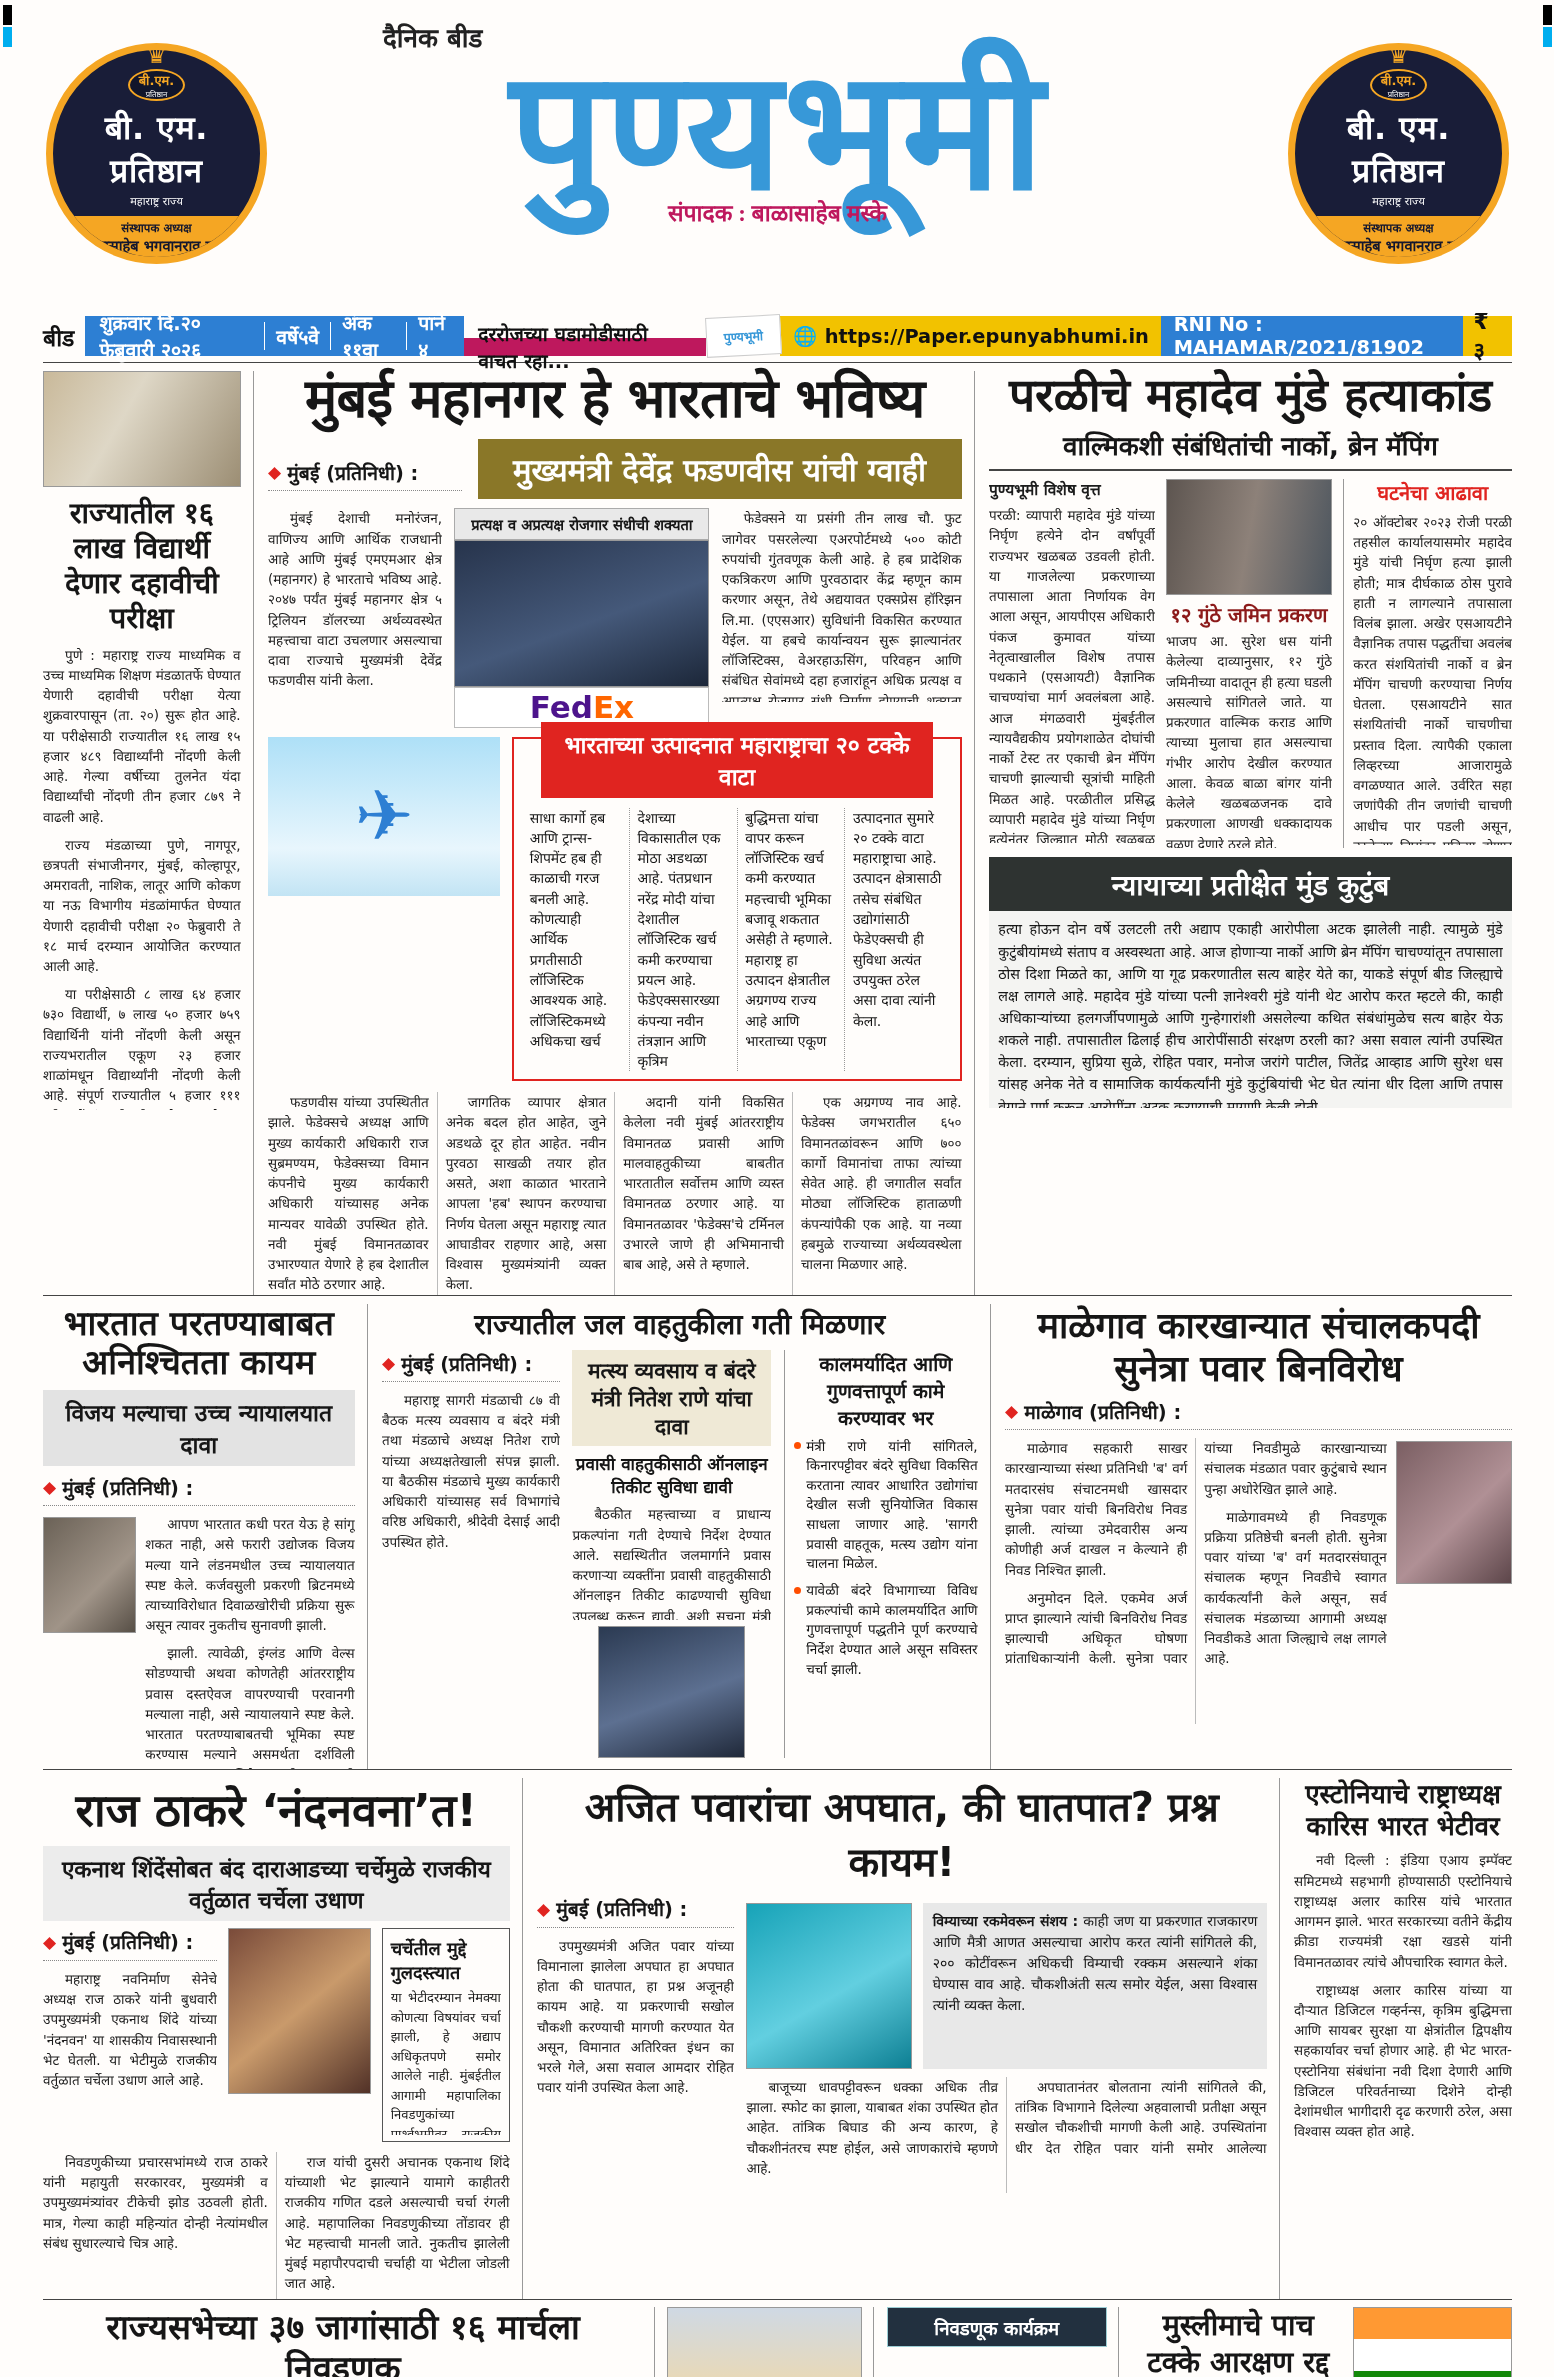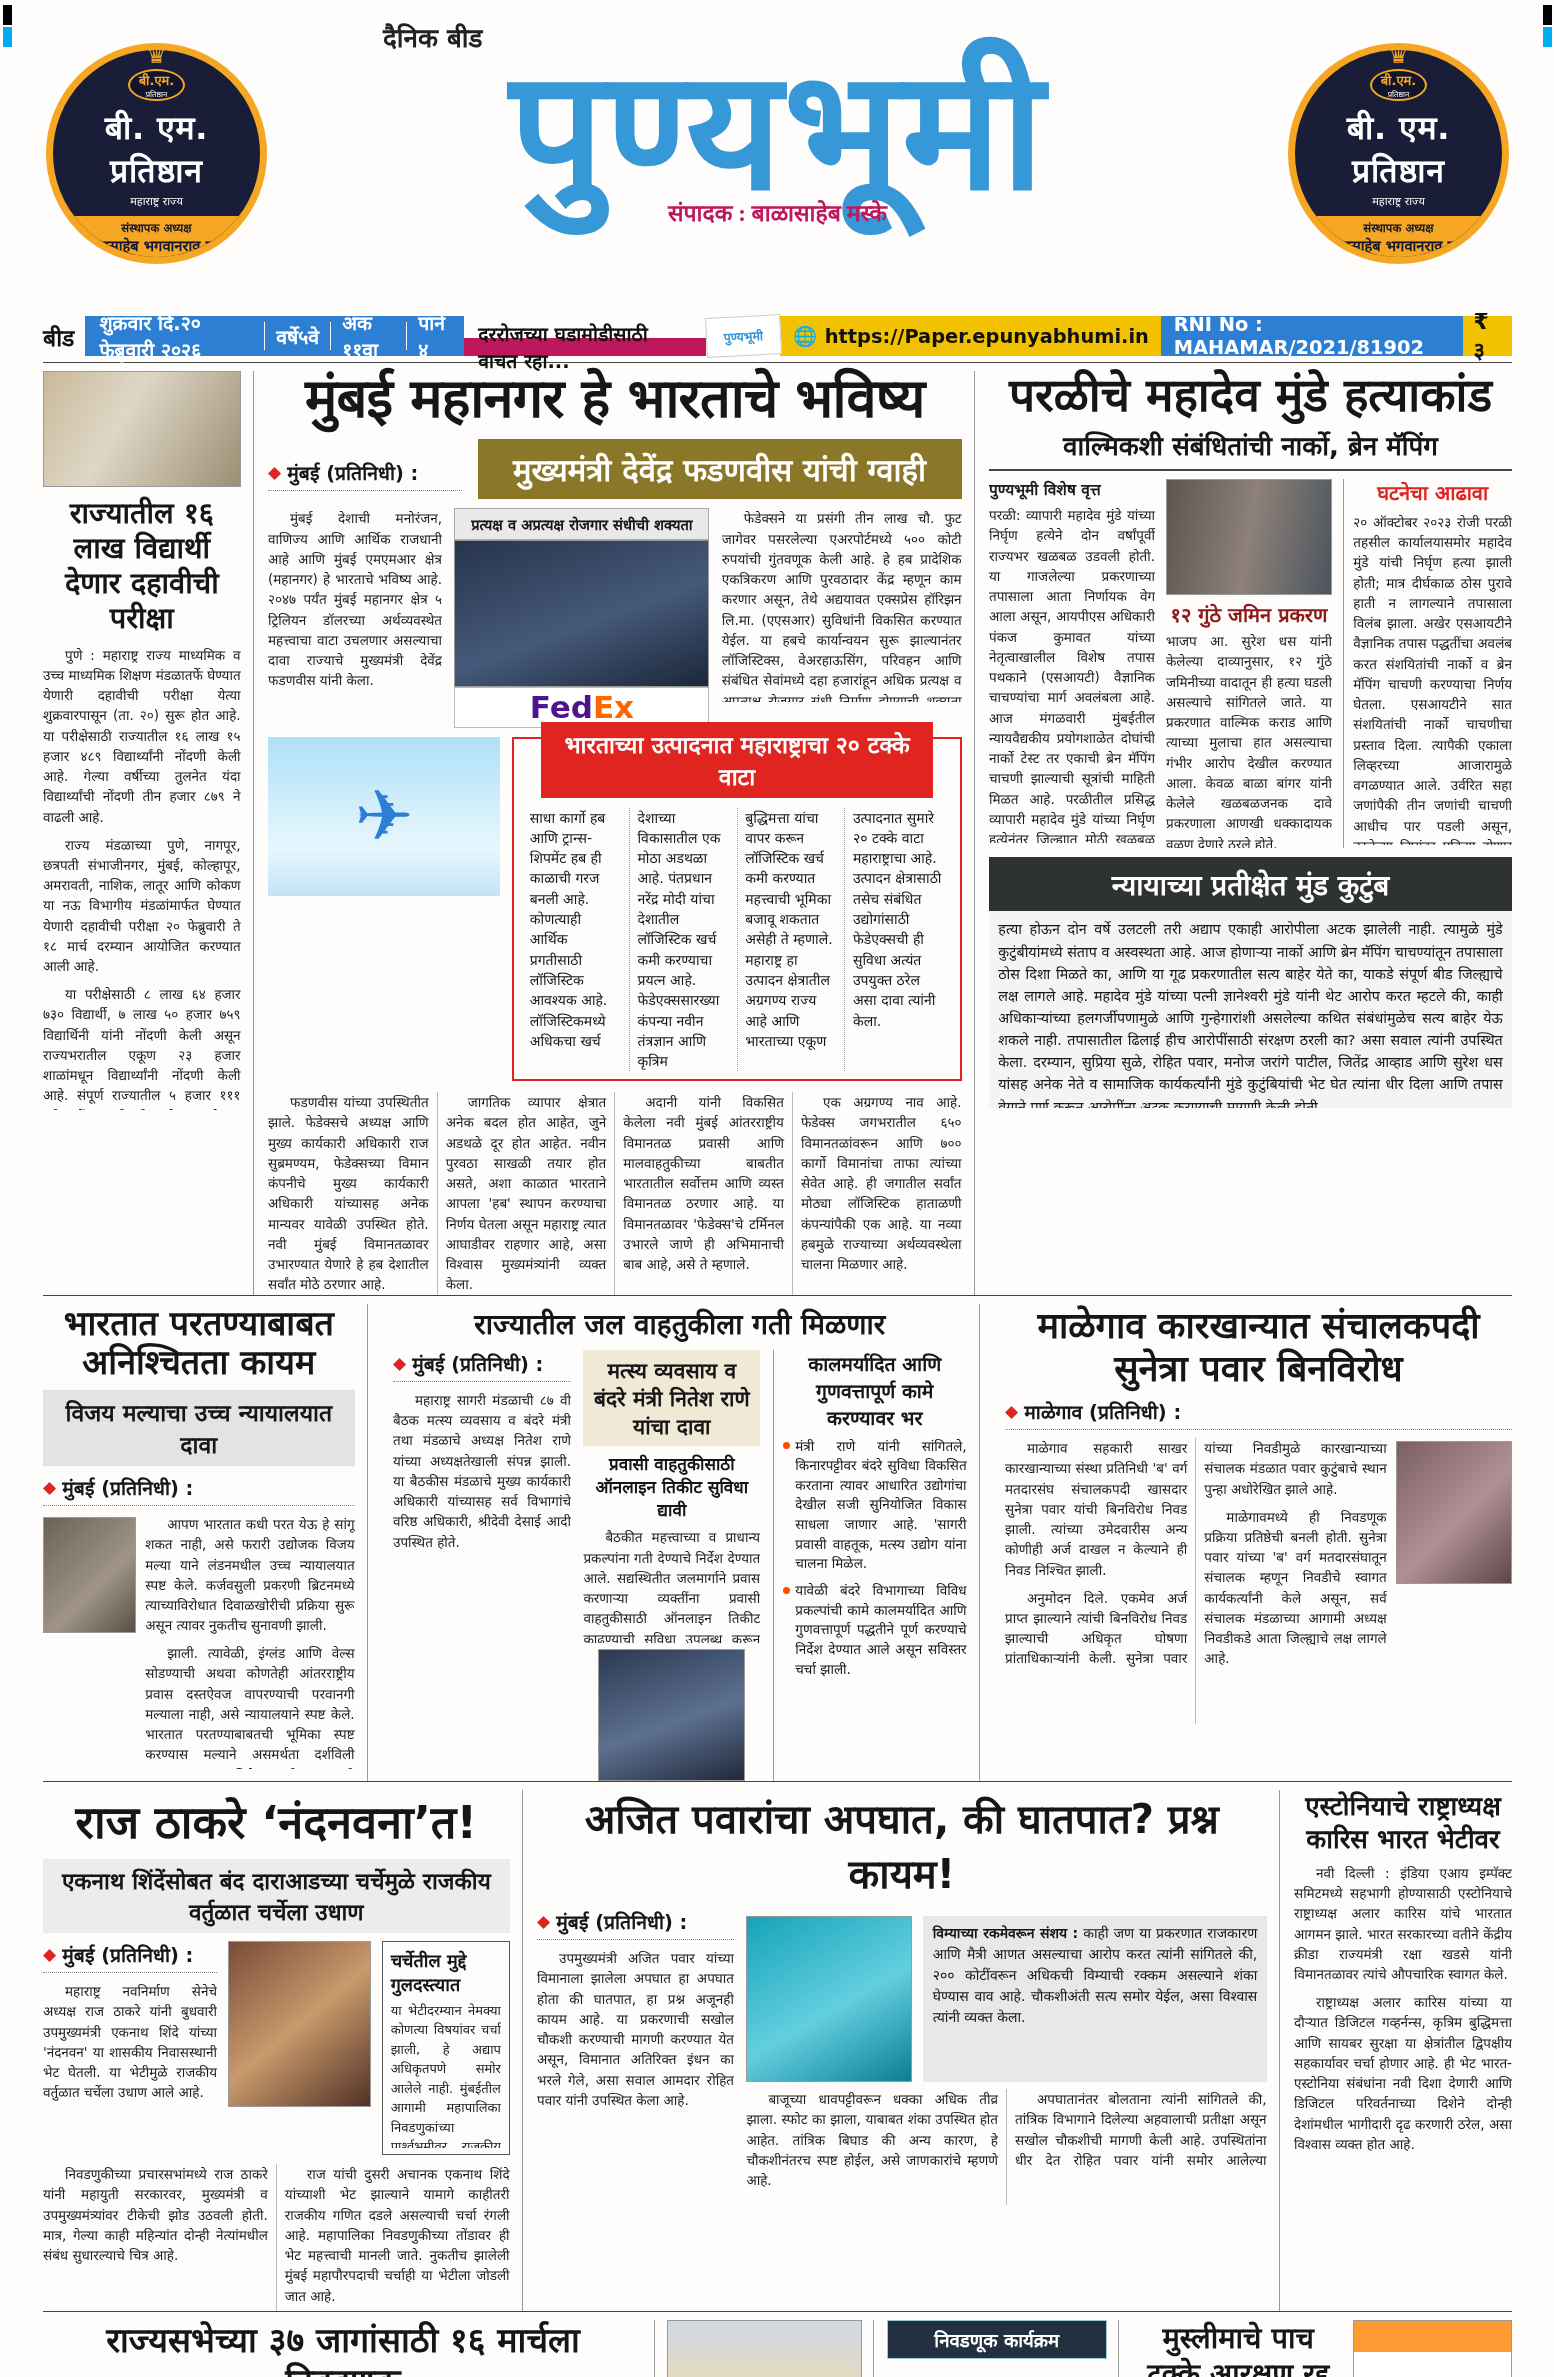--- a/index.html
+++ b/index.html
@@ -83,21 +83,21 @@
   .parli-c1 .lede-label { font-size:15.5px; font-weight:700; margin-bottom:3.1px; }
   .parli-c2 { width:166px; }
   .duo-photo { width:100%; height:116px; background:linear-gradient(100deg,#5d5550,#8d8179 50%,#4c555e); }
   .land-title { color:#8c1a1a; font-size:20px; font-weight:800; text-align:center; margin:6.2px 0 3.1px; }
   .parli-c3 { flex:1; border-left:0.8px solid #999; padding-left:9.3px; }
   .overview-title { color:#e02420; font-size:20px; font-weight:800; text-align:center; margin-bottom:6.2px; }
   .mund-band { background:#2e3331; color:#fff; font-size:28px; font-weight:800; text-align:center; padding:7.7px 4.6px; margin-top:9.3px; }
   .mund-body { background:#f4f4f2; padding:7.7px 9.3px; font-size:14.3px; line-height:1.55; text-align:justify; height:197px; overflow:hidden; }
 
   
-  .s2 { display:flex; gap:25px; min-height:434px; }
+  .s2 { display:flex; gap:14px; min-height:434px; }
   .s2-mallya { width:325px; border-right:0.8px solid #999; padding-right:12.4px; }
   .mallya-h { font-size:34px; font-weight:800; text-align:center; line-height:1.15; }
   .strap-gray { background:#e3e3e3; font-size:23px; font-weight:800; text-align:center; padding:6.2px 3.1px; margin:7.7px 0; }
   .mallya-photo { float:left; width:93px; height:116px; margin:3.1px 9.3px 3.1px 0; background:linear-gradient(135deg,#6b6257,#a09488 60%,#574f46); }
   .s2-jal { flex:1; border-right:0.8px solid #999; padding-right:12.4px; }
   .jal-h { font-size:28px; font-weight:800; text-align:center; }
   .jal-row { display:flex; gap:12.4px; margin-top:7.7px; }
   .jal-c1 { width:178px; }
   .jal-c2 { flex:1; }
   .strap-beige { background:#efe9d6; font-size:21px; font-weight:800; text-align:center; padding:6.2px 4.6px; }
@@ -356,21 +356,21 @@
     </section>
 
     <section class="s2-male">
       <h2 class="male-h">माळेगाव कारखान्यात संचालकपदी सुनेत्रा पवार बिनविरोध</h2>
       <div class="byline" style="margin-top:7.7px;">
         <span class="dia">◆</span>
         <span>माळेगाव (प्रतिनिधी) :</span>
       </div>
       <div class="sunetra-photo photo"></div>
       <div class="bodytxt cols2 clamp" style="height:286px;">
-          <div style="text-indent: 22px; margin-bottom: 7.7px;">माळेगाव सहकारी साखर कारखान्याच्या संस्था प्रतिनिधी 'ब' वर्ग मतदारसंघ संचालकपदी खासदार सुनेत्रा पवार यांची बिनविरोध निवड झाली. त्यांच्या उमेदवारीस अन्य कोणीही अर्ज दाखल न केल्याने ही निवड निश्चित झाली.</div>
+          <div style="text-indent: 22px; margin-bottom: 7.7px;">माळेगाव सहकारी साखर कारखान्याच्या संस्था प्रतिनिधी 'ब' वर्ग मतदारसंघ संचाटनमधी खासदार सुनेत्रा पवार यांची बिनविरोध निवड झाली. त्यांच्या उमेदवारीस अन्य कोणीही अर्ज दाखल न केल्याने ही निवड निश्चित झाली.</div>
           <div style="text-indent: 22px; margin-bottom: 7.7px;">अनुमोदन दिले. एकमेव अर्ज प्राप्त झाल्याने त्यांची बिनविरोध निवड झाल्याची अधिकृत घोषणा प्रांताधिकाऱ्यांनी केली. सुनेत्रा पवार यांच्या निवडीमुळे कारखान्याच्या संचालक मंडळात पवार कुटुंबाचे स्थान पुन्हा अधोरेखित झाले आहे.</div>
           <div style="text-indent: 22px; margin-bottom: 7.7px;">माळेगावमध्ये ही निवडणूक प्रक्रिया प्रतिष्ठेची बनली होती. सुनेत्रा पवार यांच्या 'ब' वर्ग मतदारसंघातून संचालक म्हणून निवडीचे स्वागत कार्यकर्त्यांनी केले असून, सर्व संचालक मंडळाच्या आगामी अध्यक्ष निवडीकडे आता जिल्ह्याचे लक्ष लागले आहे.</div>
         </div>
     </section>
   </div>
 
   <div class="sec s3">
 
     <section class="s3-raj">
       <h2 class="raj-h">राज ठाकरे ‘नंदनवना’त!</h2>

